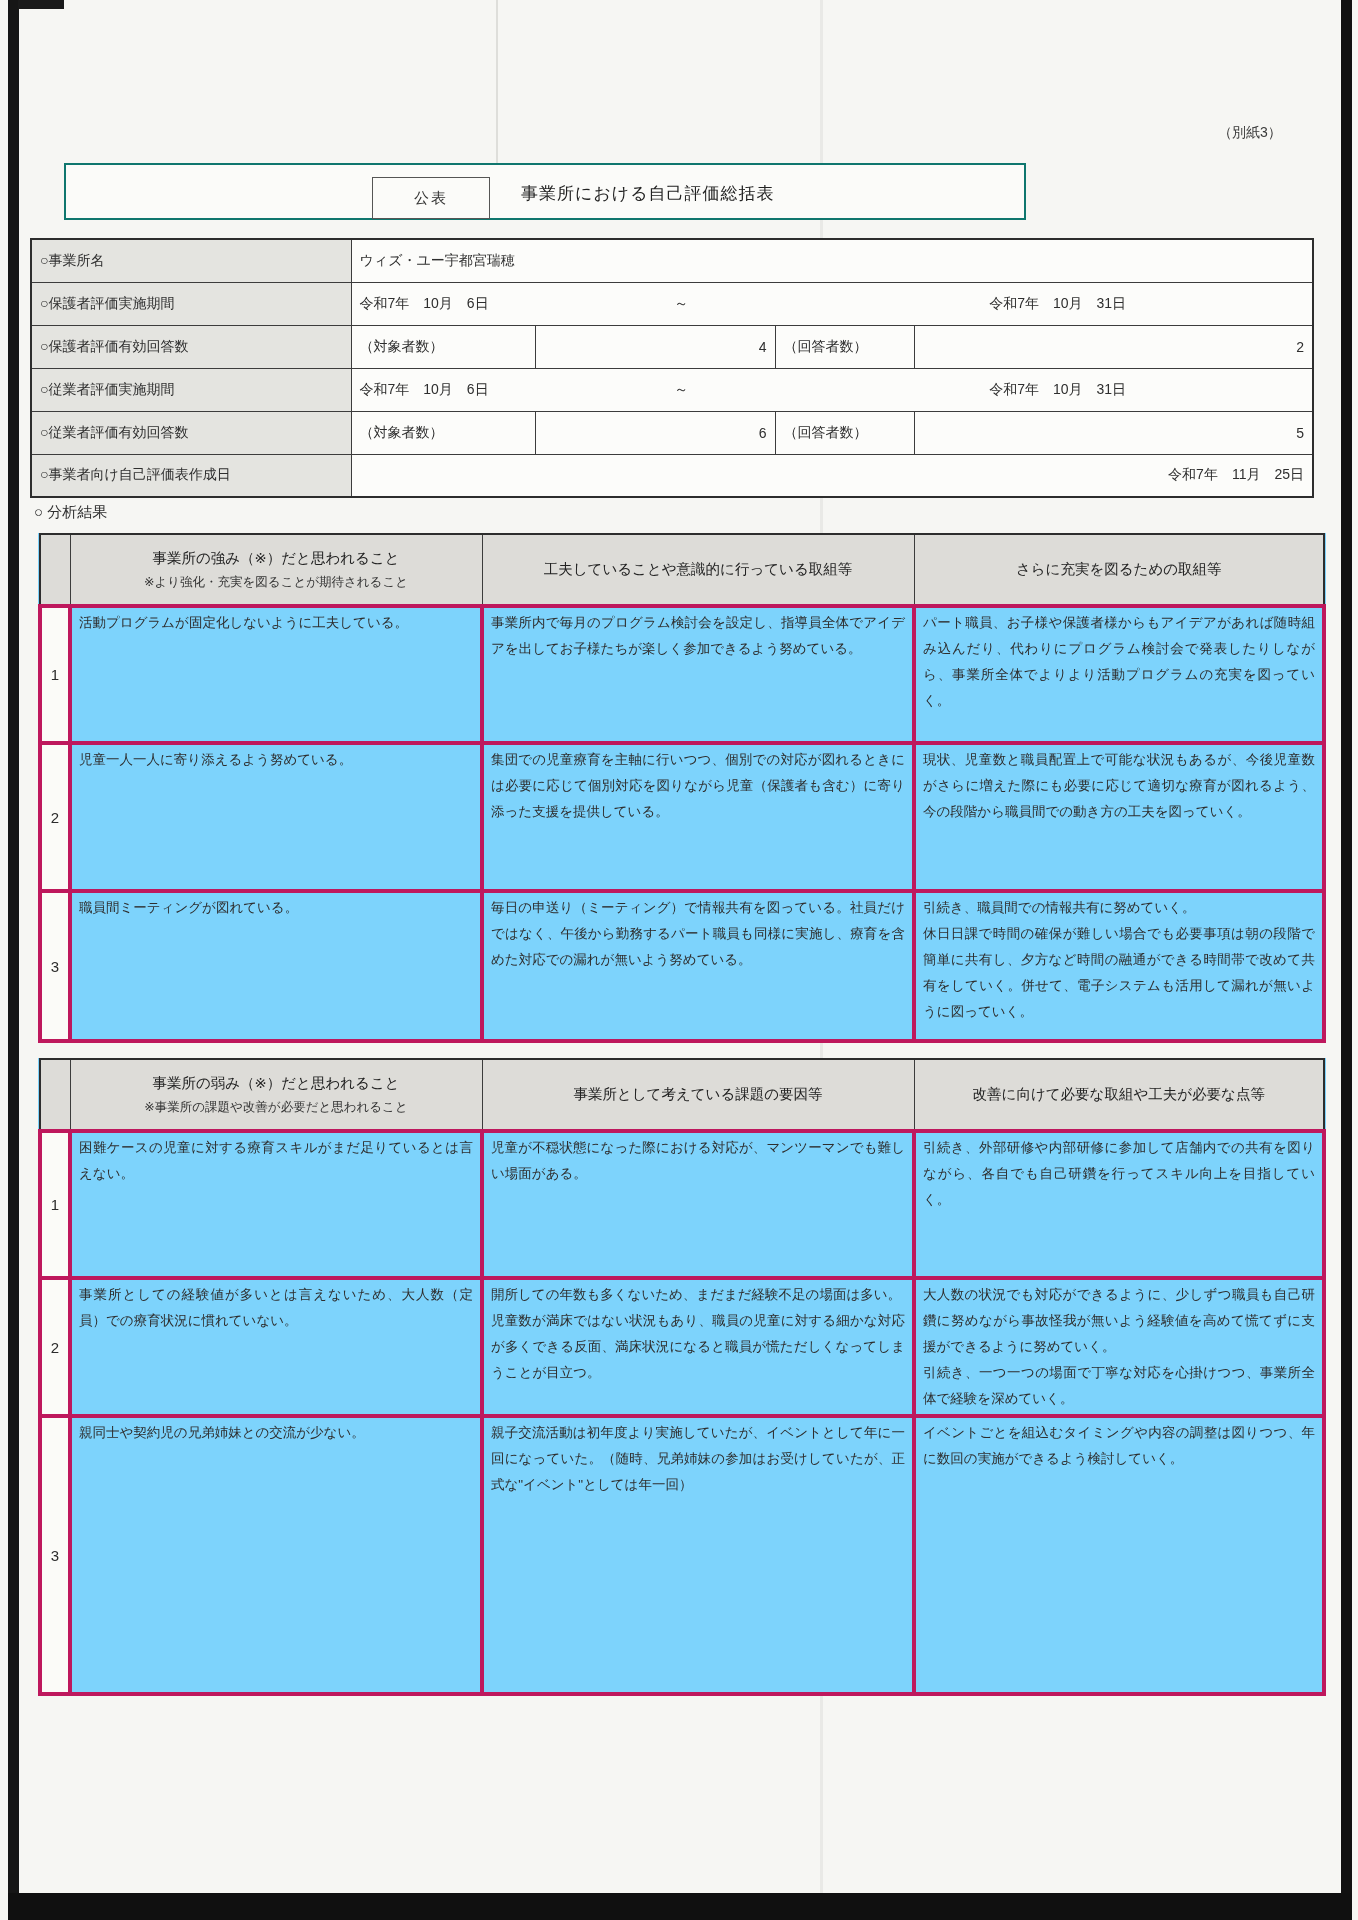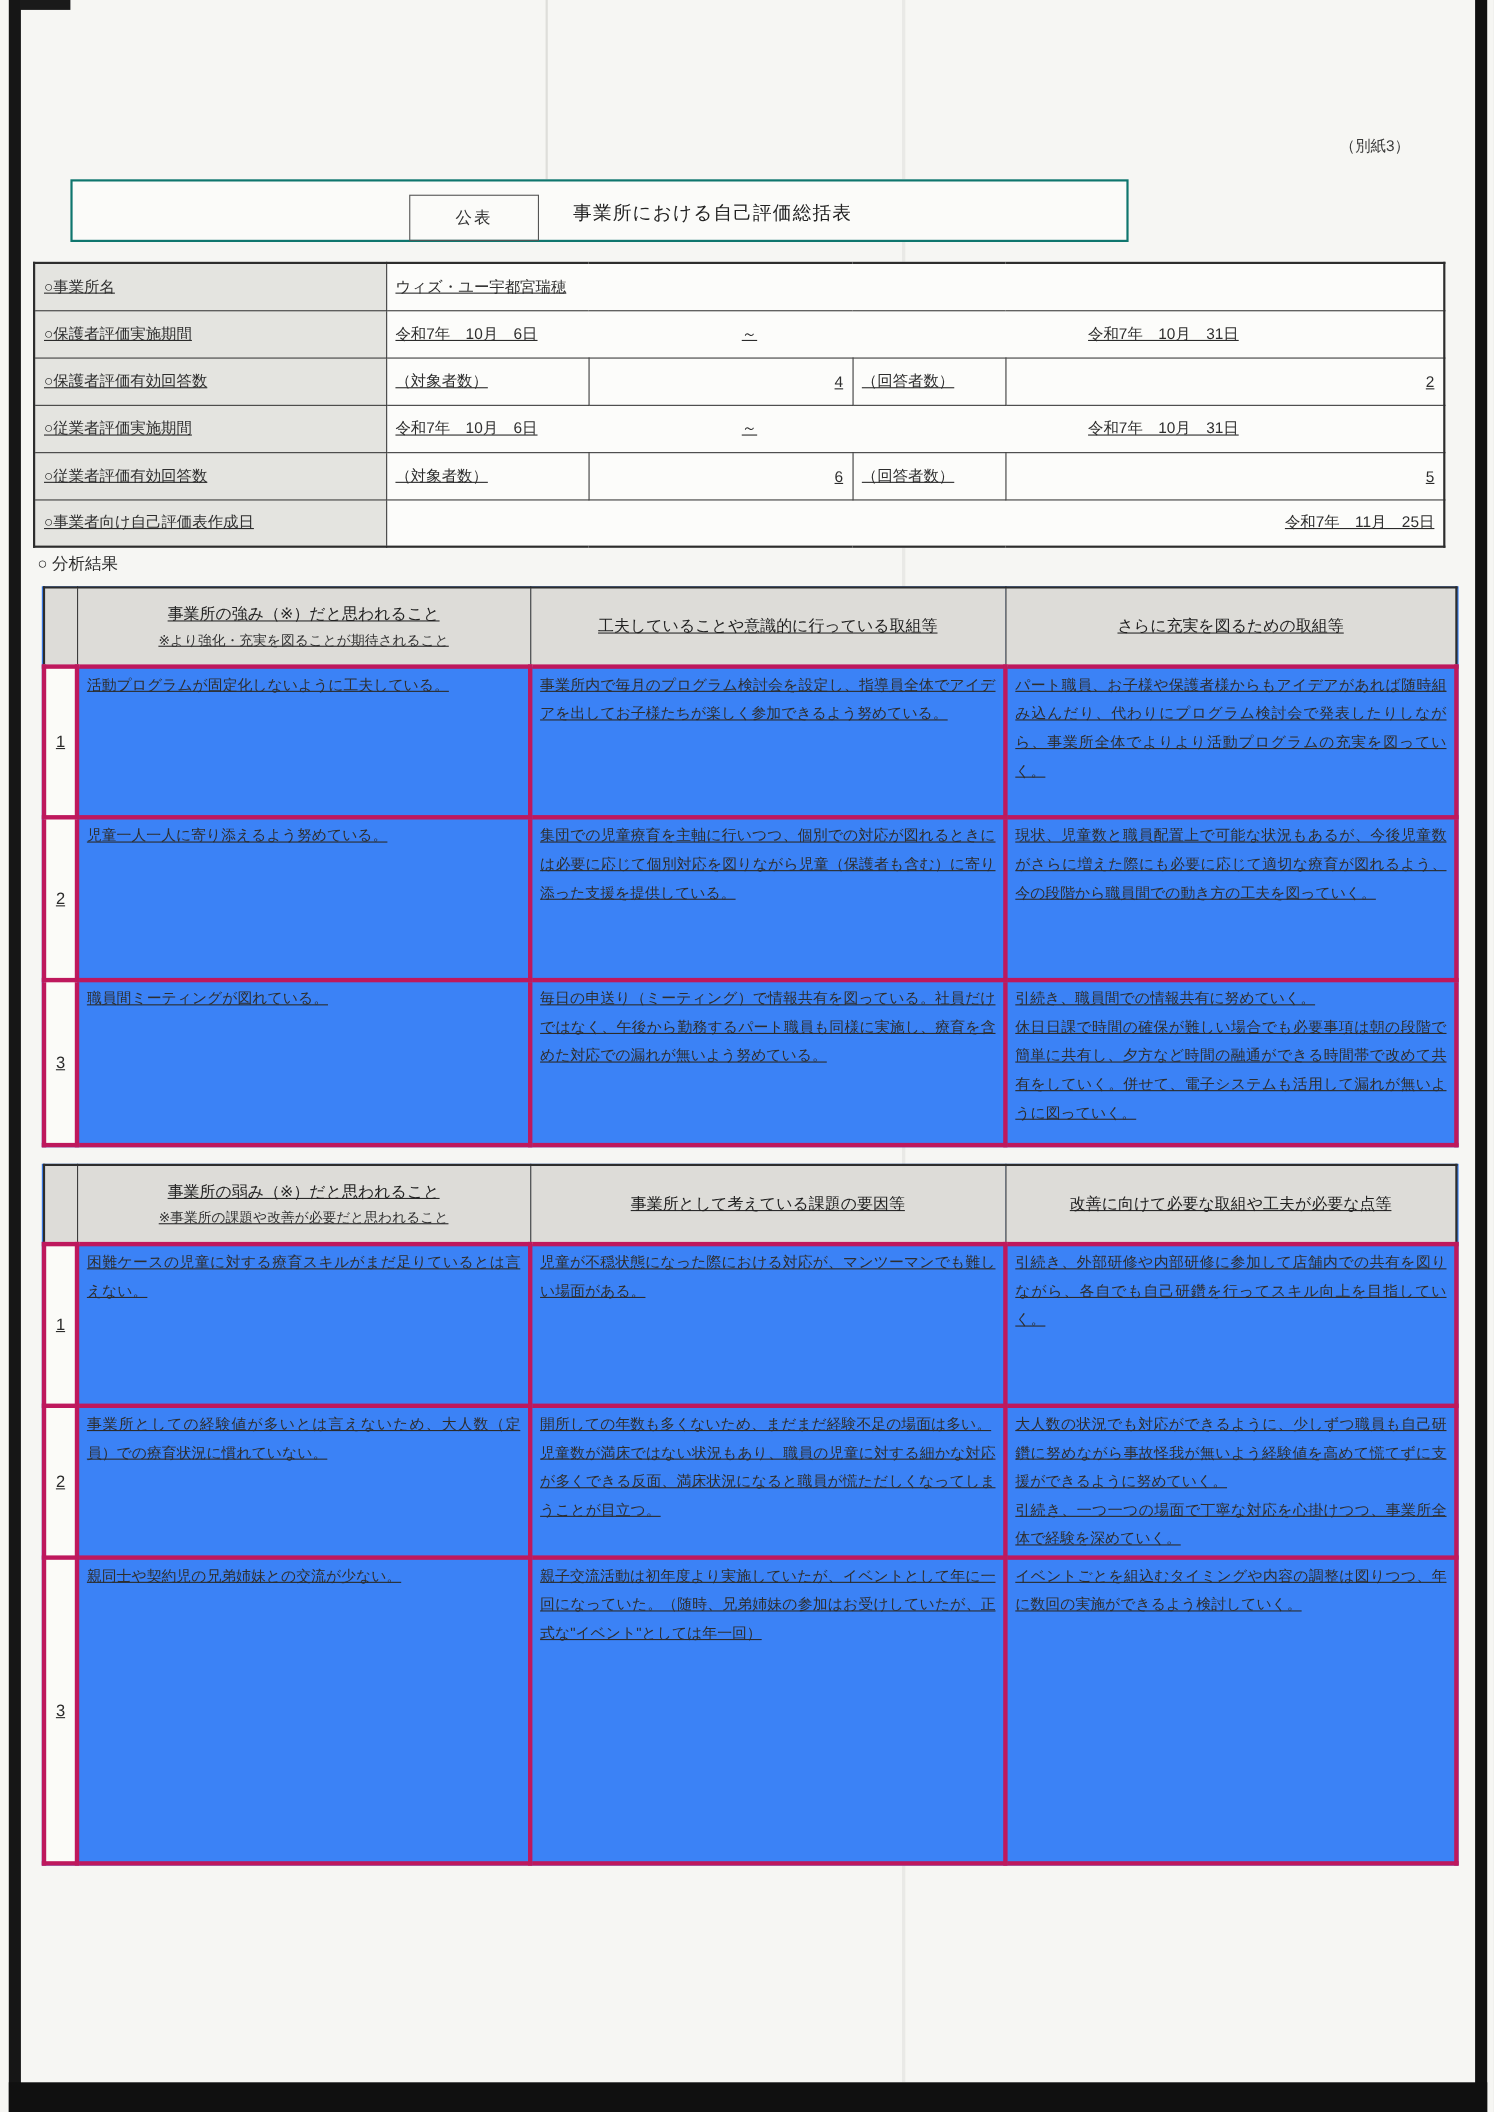--- a/index.html
+++ b/index.html
@@ -26,38 +26,38 @@
     position: absolute; left: 306px; top: 12px; width: 118px; height: 42px;
     border: 1px solid #555; display: flex; align-items: center; justify-content: center;
     font-size: 15px; color: #333; letter-spacing: 2px;
   }
   .page-title {
     position: absolute; left: 455px; top: 0; height: 57px; display: flex; align-items: center;
     font-size: 17px; color: #222; letter-spacing: 1px;
   }
 
   
-  table { border-collapse: collapse; table-layout: fixed; text-decoration: underline; }
+  table { border-collapse: collapse; table-layout: fixed; }
   .info-table {
     position: absolute; left: 30px; top: 238px; width: 1282px;
     background: #fcfcfa; border: 2px solid #2d2d2d;
   }
   .info-table td { border: 1px solid #3c3c3c; height: 43px; font-size: 14px; padding: 2px 8px; color: #2e2e2e; }
   .info-table td.label-cell { background: #e4e4e0; }
   .num-right { text-align: right; }
   .period-flex { display: flex; width: 100%; }
   .period-flex span { flex: 1; text-align: left; }
   .creation-date { text-align: right; padding-right: 22%; }
 
   .analysis-label { position: absolute; left: 34px; top: 503px; font-size: 15px; color: #2e2e2e; }
 
   
   .analysis {
     position: absolute; left: 38px; width: 1284px;
-    background: #3b82f6; border: 2px solid #2d2d2d;
+    background: #7dd3fc; border: 2px solid #2d2d2d;
   }
   #strengths-table  { top: 533px; }
   #weaknesses-table { top: 1058px; }
   .analysis th {
     border: 1px solid #3c3c3c; background: #dddcd8; height: 72px;
     font-weight: normal; font-size: 14.5px; color: #222; padding: 2px 10px; vertical-align: middle;
   }
   .analysis th .sub { font-size: 12.5px; margin-top: 6px; color: #333; }
   .analysis td { border: 4px solid #be185d; vertical-align: top; }
   .analysis td.cell {

